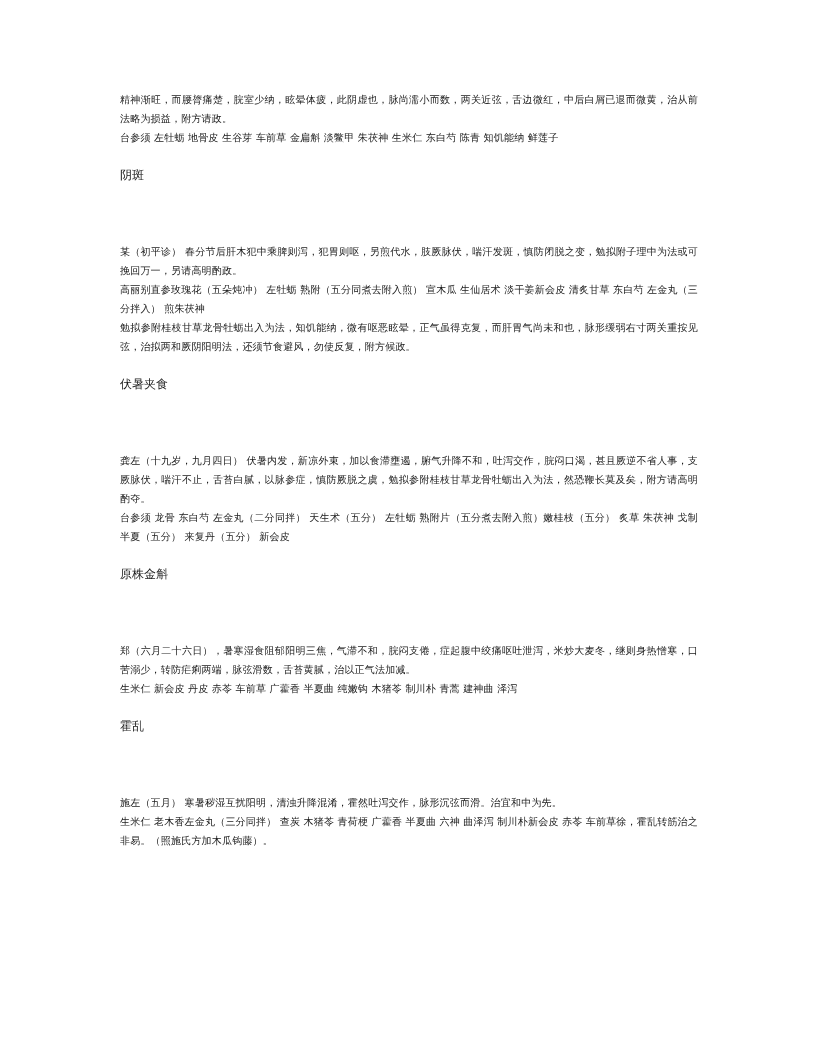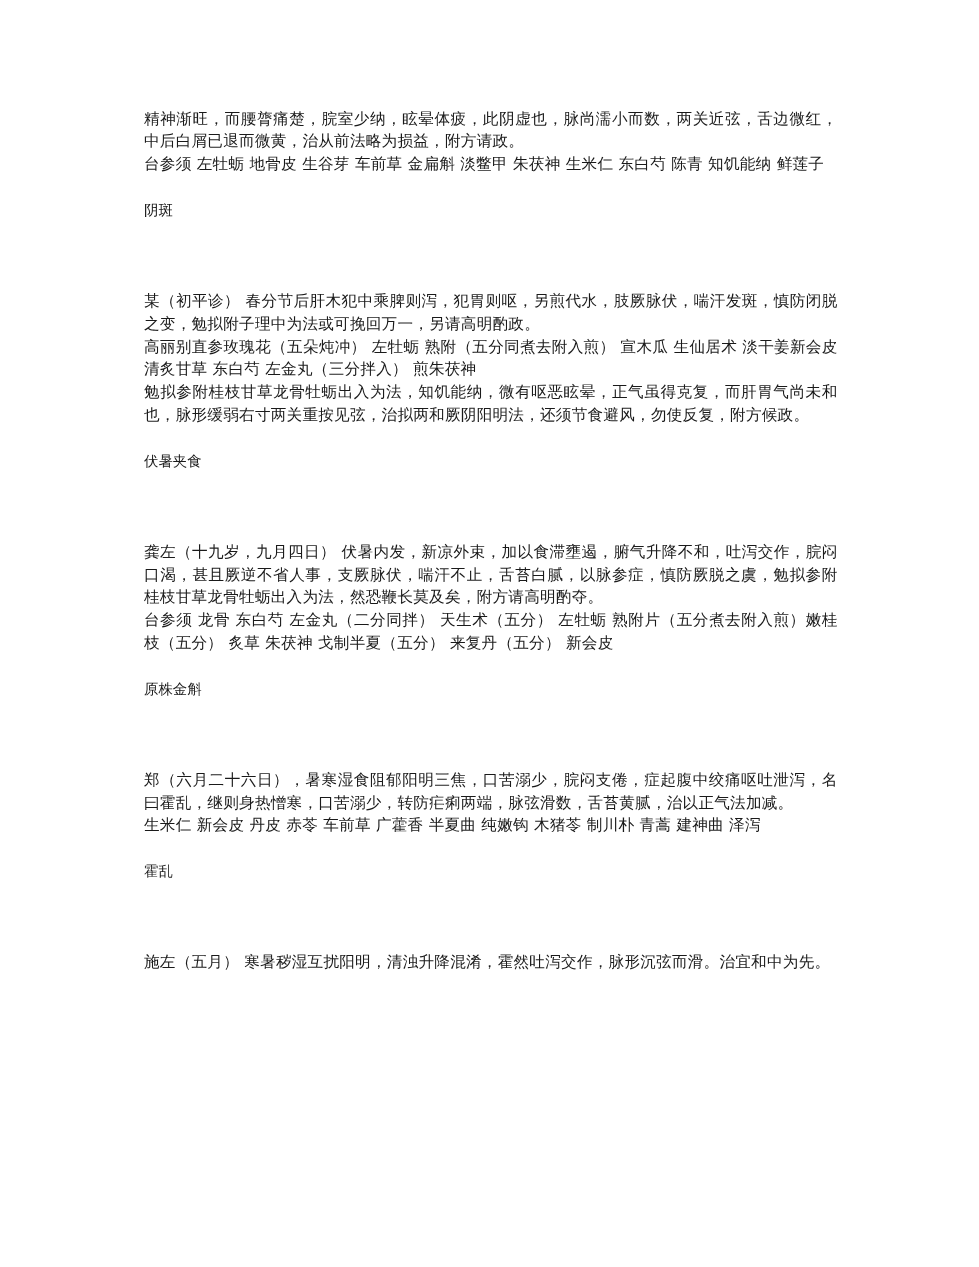--- a/index.html
+++ b/index.html
@@ -15,21 +15,21 @@
       font-family: "DejaVu Serif", "Liberation Serif", serif;
       color: #1a1a1a;
     }
     .page {
       position: absolute;
       left: 120px;
       top: 90px;
       width: 578px;
     }
     .para {
-      font-size: 13px;
+      font-size: 10px;
       line-height: 19px;
       margin: 0;
       text-align: justify;
       word-break: break-all;
       letter-spacing: 0.2px;
     }
     .heading {
       font-size: 12px;
       line-height: 19px;
       margin: 0;
@@ -57,24 +57,25 @@
   <p class="heading">伏暑夹食</p>
   <div class="gap-lg"></div>
 
   <p class="para">龚左（十九岁，九月四日） 伏暑内发，新凉外束，加以食滞壅遏，腑气升降不和，吐泻交作，脘闷口渴，甚且厥逆不省人事，支厥脉伏，喘汗不止，舌苔白腻，以脉参症，慎防厥脱之虞，勉拟参附桂枝甘草龙骨牡蛎出入为法，然恐鞭长莫及矣，附方请高明酌夺。</p>
   <p class="para">台参须 龙骨 东白芍 左金丸（二分同拌） 天生术（五分） 左牡蛎 熟附片（五分煮去附入煎）嫩桂枝（五分） 炙草 朱茯神 戈制半夏（五分） 来复丹（五分） 新会皮</p>
 
   <div class="gap-sm"></div>
   <p class="heading">原株金斛</p>
   <div class="gap-lg"></div>
 
-  <p class="para">郑（六月二十六日），暑寒湿食阻郁阳明三焦，口苦溺少，脘闷支倦，症起腹中绞痛呕吐泄泻，名曰霍乱，继则身热憎寒，口苦溺少，转防疟痢两端，脉弦滑数，舌苔黄腻，治以正气法加减。</p>
+  <p class="para">郑（六月二十六日），暑寒湿食阻郁阳明三焦，气滞不和，脘闷支倦，症起腹中绞痛呕吐泄泻，米炒大麦冬，继则身热憎寒，口苦溺少，转防疟痢两端，脉弦滑数，舌苔黄腻，治以正气法加减。</p>
   <p class="para">生米仁 新会皮 丹皮 赤苓 车前草 广藿香 半夏曲 纯嫩钩 木猪苓 制川朴 青蒿 建神曲 泽泻</p>
 
   <div class="gap-sm"></div>
   <p class="heading">霍乱</p>
   <div class="gap-lg"></div>
 
   <p class="para">施左（五月） 寒暑秽湿互扰阳明，清浊升降混淆，霍然吐泻交作，脉形沉弦而滑。治宜和中为先。</p>
+  <p class="para">生米仁 老木香左金丸（三分同拌） 查炭 木猪苓 青荷梗 广藿香 半夏曲 六神 曲泽泻 制川朴新会皮 赤苓 车前草徐，霍乱转筋治之非易。（照施氏方加木瓜钩藤）。</p>
 
   <div class="gap-sm"></div>
 
 </div>
 
 </body></html>

